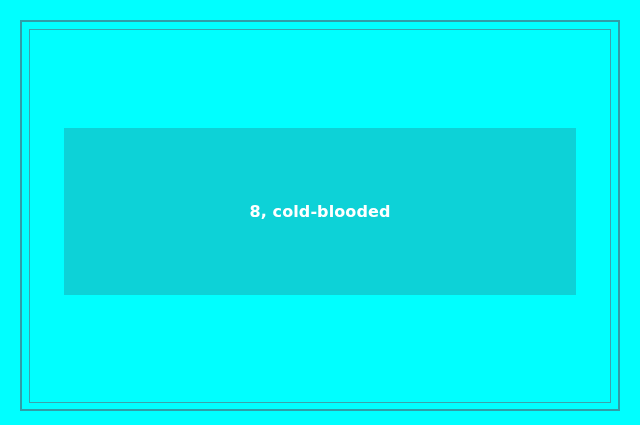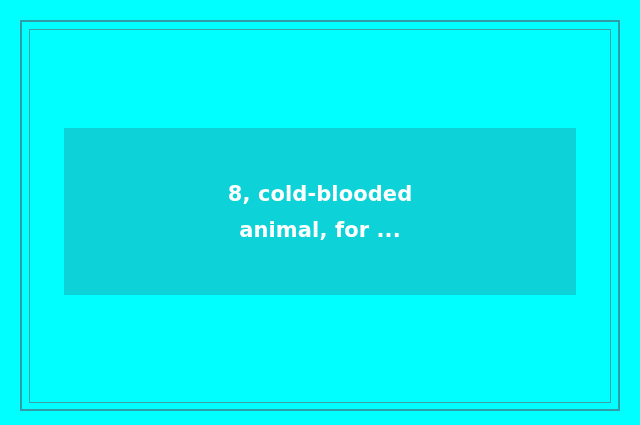--- a/index.html
+++ b/index.html
@@ -60,33 +60,32 @@
     flex-direction: column;
     align-items: center;
     justify-content: center;
   }
 
   .caption-line {
     display: block;
     color: #ffffff;
     font-family: "DejaVu Sans", sans-serif;
     font-weight: bold;
-    font-size: 21px;
+    font-size: 16px;
     line-height: 36px;
     letter-spacing: 0.1px;
     text-align: center;
     white-space: nowrap;
   }
 </style>
 </head>
 <body>
 
 <div id="slide-canvas">
 
   <div id="outer-frame"></div>
   <div id="inner-frame"></div>
 
   <div id="content-panel">
     <span class="caption-line">8, cold-blooded</span>
-    <span class="caption-line">animal, for ...</span>
   </div>
 
 </div>
 
 </body></html>

